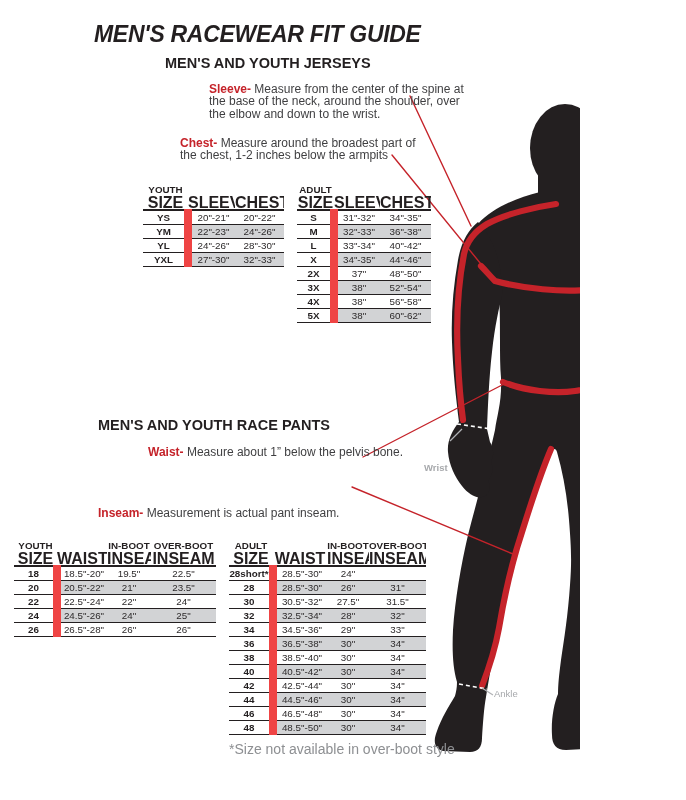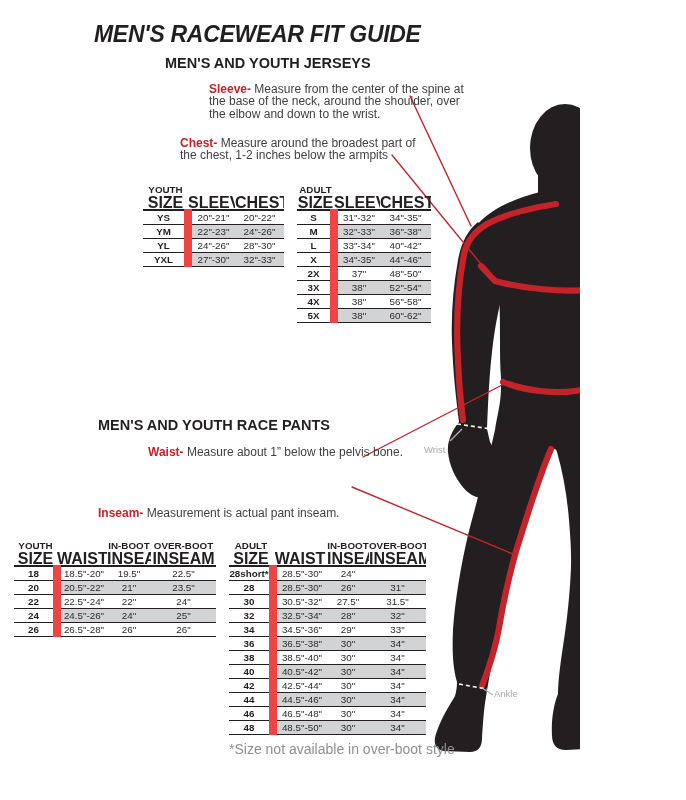--- a/index.html
+++ b/index.html
@@ -414,17 +414,17 @@
             <td>48</td>
             <td>48.5"-50"</td>
             <td>30"</td>
             <td>34"</td>
           </tr>
         </tbody>
     </table>
 
     <div class="abs footnote" style="left:229px;top:741px;">*Size not available in over-boot style</div>
 
-    <div class="abs fig-label" style="left:424px;top:444px;">Wrist</div>
+    <div class="abs fig-label" style="left:424px;top:462px;font-weight:bold;">Wrist</div>
     <div class="abs fig-label" style="left:494px;top:688px;">Ankle</div>
 
   </div>
 </div>
 
 </body></html>

